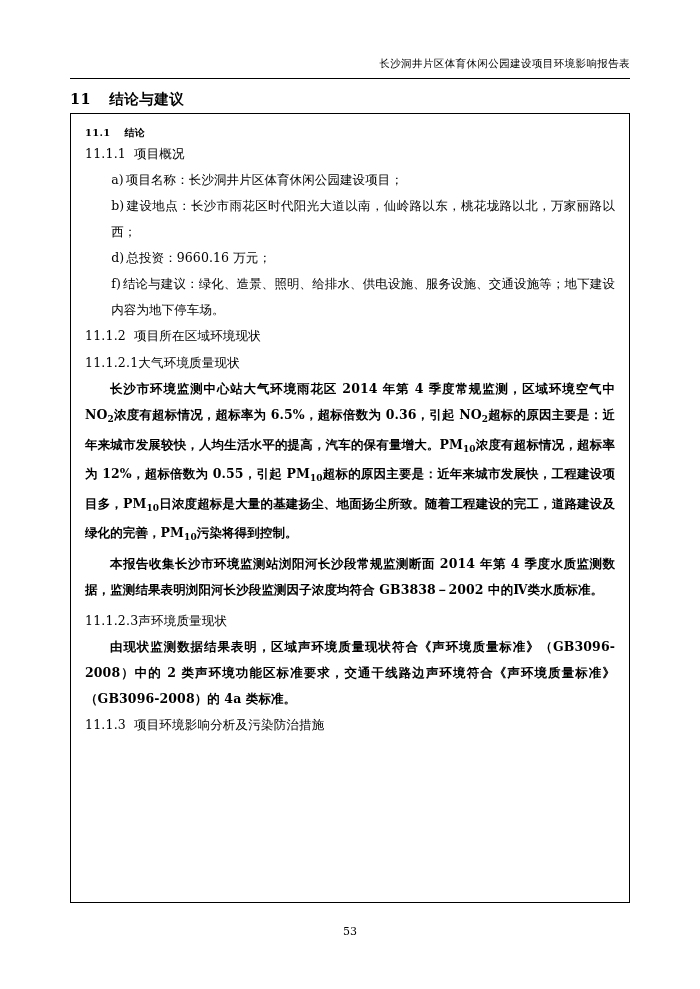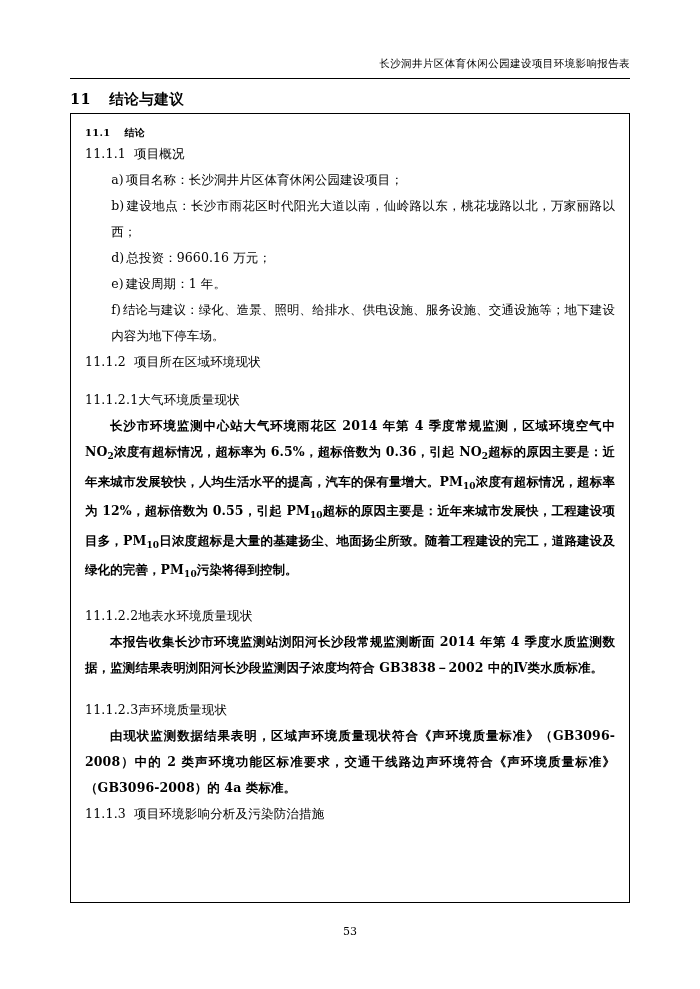--- a/index.html
+++ b/index.html
@@ -75,21 +75,21 @@
   }
   .h2 .num { margin-right: 14px; }
   .h3 {
     font-size: 12.5px;
     margin: 5px 0 4px 0;
     letter-spacing: 0.2px;
   }
   .h3 .num { margin-right: 8px; }
   .h4 {
     font-size: 12.5px;
-    margin: 21px 0 4px 0;
+    margin: 10px 0 4px 0;
     letter-spacing: 0.2px;
   }
   .para {
     font-size: 12.5px;
     line-height: 26px;
     margin: 0 0 1px 0;
     text-align: justify;
     text-justify: inter-ideograph;
     letter-spacing: 0.1px;
     font-weight: bold;
@@ -144,39 +144,33 @@
     <p class="list-item">
       <span class="lbl">a)</span><span>项目名称：长沙洞井片区体育休闲公园建设项目；</span>
     </p>
     <p class="list-item">
       <span class="lbl">b)</span><span>建设地点：长沙市雨花区时代阳光大道以南，仙岭路以东，桃花垅路以北，万家丽路以西；</span>
     </p>
     <p class="list-item">
       <span class="lbl">d)</span><span>总投资：9660.16 万元；</span>
     </p>
     <p class="list-item">
-      <span class="lbl">e)</span><span>建设周期：1 年。</span>
-    </p>
-    <p class="list-item">
       <span class="lbl">f)</span><span>结论与建议：绿化、造景、照明、给排水、供电设施、服务设施、交通设施等；地下建设内容为地下停车场。</span>
     </p>
 
     <div class="h3">
       <span class="num">11.1.2</span><span>项目所在区域环境现状</span>
     </div>
 
     <div class="h4">
       <span class="num">11.1.2.1</span><span>大气环境质量现状</span>
     </div>
 
     <p class="para indent2"><span>长沙市环境监测中心站大气环境雨花区 2014 年第 4 季度常规监测，区域环境空气中 NO</span><sub>2</sub><span>浓度有超标情况，超标率为 6.5%，超标倍数为 0.36，引起 NO</span><sub>2</sub><span>超标的原因主要是：近年来城市发展较快，人均生活水平的提高，汽车的保有量增大。PM</span><sub>10</sub><span>浓度有超标情况，超标率为 12%，超标倍数为 0.55，引起 PM</span><sub>10</sub><span>超标的原因主要是：近年来城市发展快，工程建设项目多，PM</span><sub>10</sub><span>日浓度超标是大量的基建扬尘、地面扬尘所致。随着工程建设的完工，道路建设及绿化的完善，PM</span><sub>10</sub><span>污染将得到控制。</span></p>
 
-    <div class="h4">
-      <span class="num">11.1.2.2</span><span>地表水环境质量现状</span>
-    </div>
 
     <p class="para indent2">本报告收集长沙市环境监测站浏阳河长沙段常规监测断面 2014 年第 4 季度水质监测数据，监测结果表明浏阳河长沙段监测因子浓度均符合 GB3838－2002 中的Ⅳ类水质标准。</p>
 
     <div class="h4">
       <span class="num">11.1.2.3</span><span>声环境质量现状</span>
     </div>
 
     <p class="para indent2">由现状监测数据结果表明，区域声环境质量现状符合《声环境质量标准》（GB3096-2008）中的 2 类声环境功能区标准要求，交通干线路边声环境符合《声环境质量标准》（GB3096-2008）的 4a 类标准。</p>
 
     <div class="h3">

